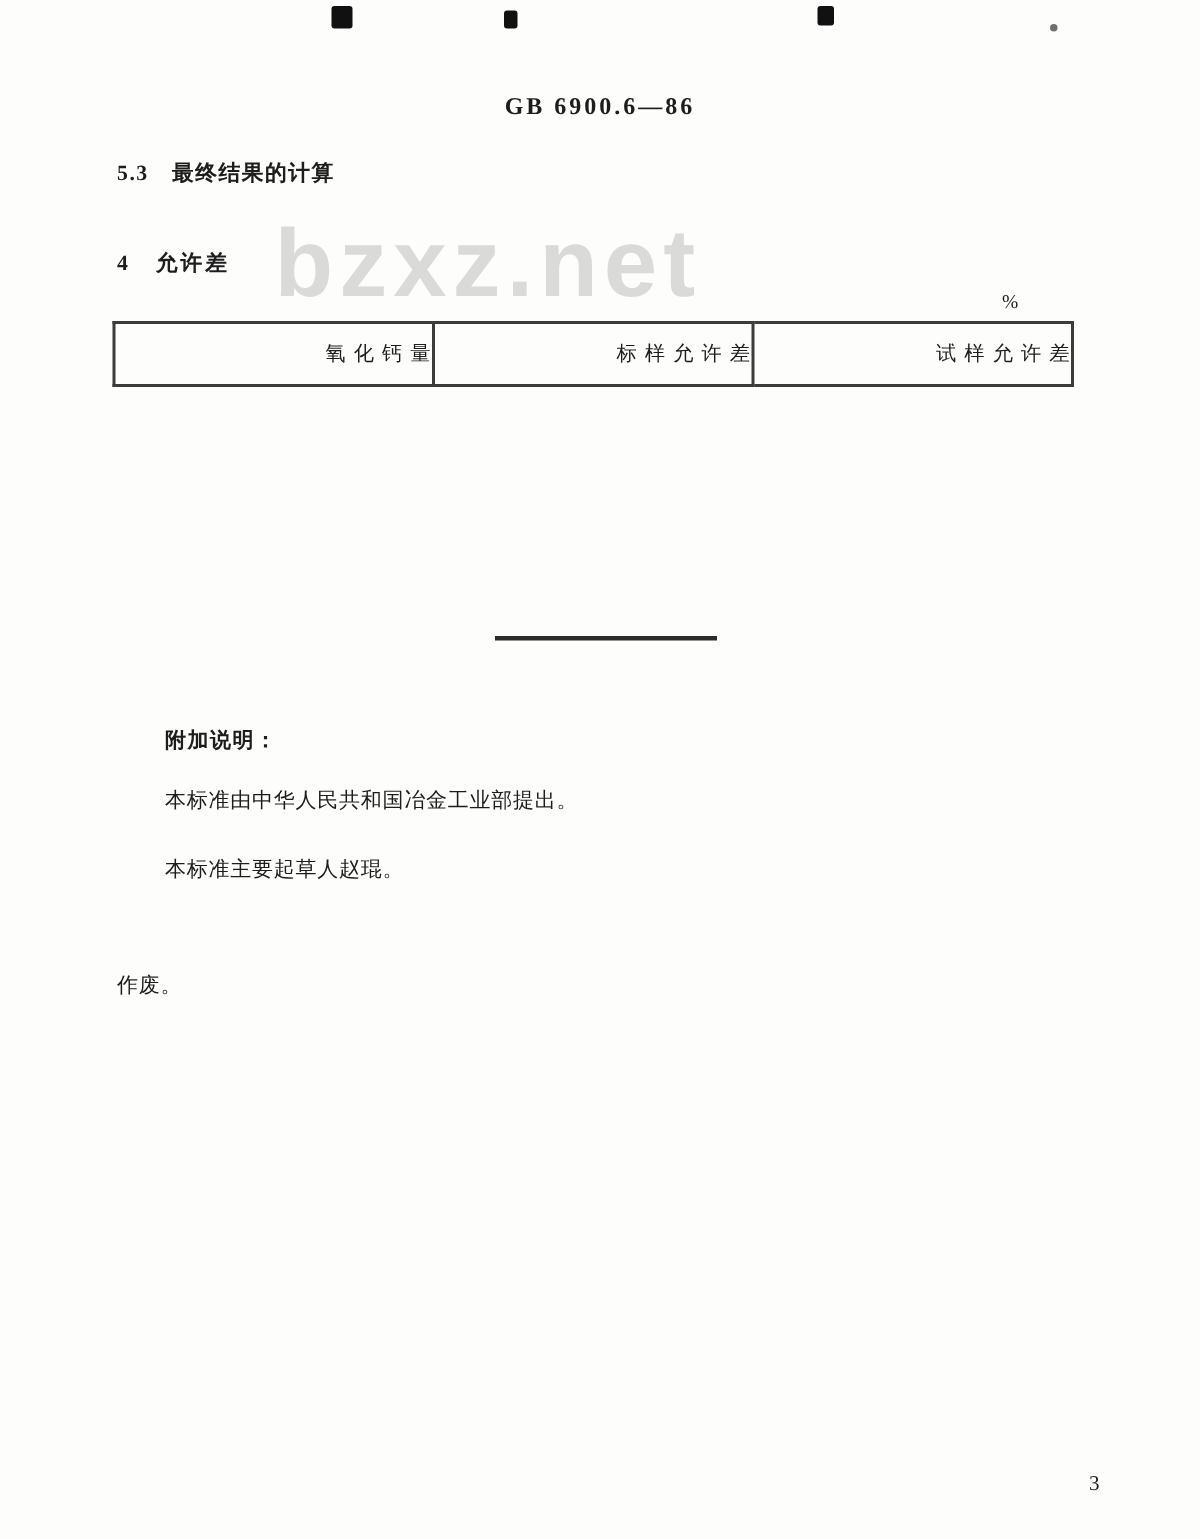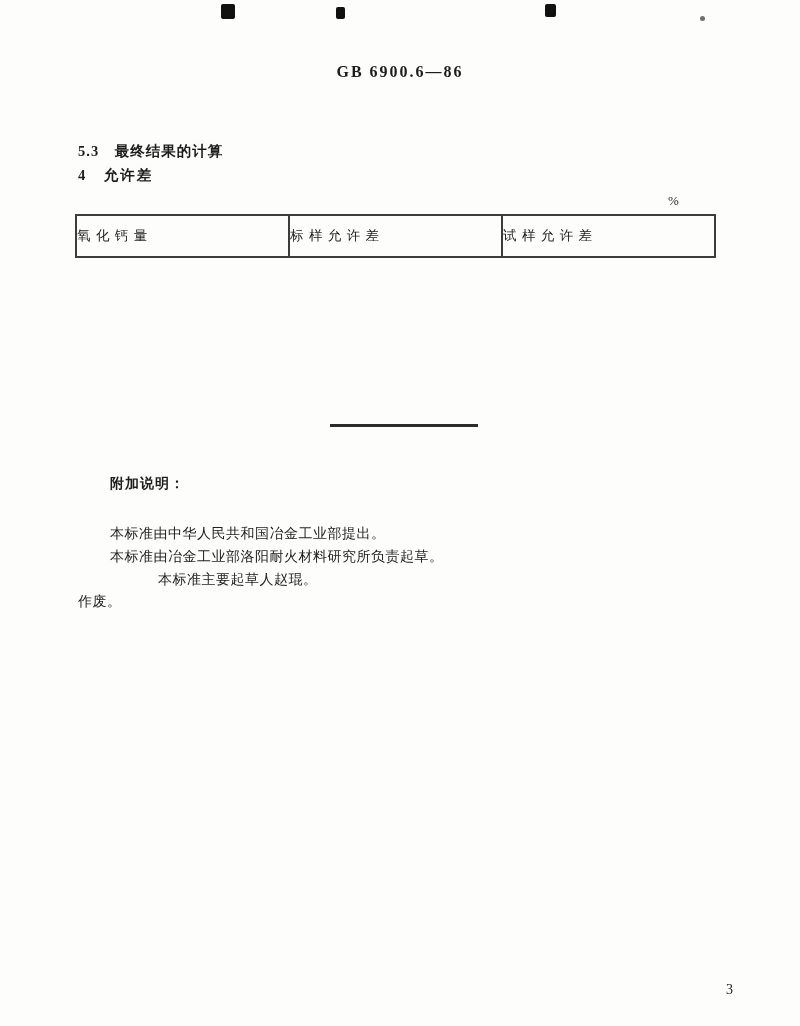--- a/index.html
+++ b/index.html
@@ -36,73 +36,74 @@
     font-family: "Liberation Sans", sans-serif;
     font-weight: bold;
     font-size: 64px;
     letter-spacing: 4px;
     color: rgba(175,175,175,0.45);
     user-select: none;
     pointer-events: none;
     z-index: 5;
   }
 
-  .h-53 { position: absolute; left: 78px;  top: 106px; font-size: 14.5px; font-weight: bold; letter-spacing: 1px; margin-top: 36px; }
+  .h-53 { position: absolute; left: 78px;  top: 106px; font-size: 14.5px; font-weight: bold; letter-spacing: 1px; }
   .p-53 { position: absolute; left: 110px; top: 131px; width: 625px; font-size: 14px; letter-spacing: 0.5px; }
   .h-6  { position: absolute; left: 78px;  top: 166px; font-size: 14.5px; font-weight: bold; letter-spacing: 2px; }
 
   .unit-pct { position: absolute; left: 668px; top: 193px; font-size: 13px; }
 
   table.allow {
     position: absolute;
     left: 75px; top: 214px;
     width: 641px;
     border-collapse: collapse;
     table-layout: fixed;
     font-size: 13.5px;
     z-index: 6;
   }
   table.allow td {
     border: 2px solid #3c3c3c;
-    text-align: left;
+    text-align: right;
     vertical-align: middle;
     height: 40px;
     letter-spacing: 1px;
     background: transparent;
   }
   table.allow tr.head td { height: 42px; font-size: 13.5px; }
 
   .mid-rule {
     position: absolute;
     left: 330px; top: 424px;
     width: 148px; height: 2.5px;
     background: #2c2c2c;
   }
 
-  .notes-title { position: absolute; left: 110px; top: 475px; font-size: 14px; font-weight: bold; letter-spacing: 1px; }
+  .notes-title { position: absolute; left: 110px; top: 485px; font-size: 14px; font-weight: bold; letter-spacing: 1px; }
   .note-l1 { position: absolute; left: 110px; top: 525px; font-size: 14px; letter-spacing: 0.5px; text-align: right; }
   .note-l2 { position: absolute; left: 110px; top: 548px; font-size: 14px; letter-spacing: 0.5px; }
-  .note-l3 { position: absolute; left: 110px; top: 571px; font-size: 14px; letter-spacing: 0.5px; margin-left: 48px; }
+  .note-l3 { position: absolute; left: 110px; top: 571px; font-size: 14px; letter-spacing: 0.5px; }
   .note-ab1 { position: absolute; left: 143px; top: 594px; font-size: 14px; letter-spacing: 0.5px; white-space: nowrap; }
-  .note-ab2 { position: absolute; left: 78px;  top: 593px; font-size: 14px; letter-spacing: 0.5px; }
+  .note-ab2 { position: absolute; left: 78px;  top: 648px; font-size: 14px; letter-spacing: 0.5px; }
 
   .page-number { position: absolute; left: 726px; top: 982px; font-size: 14px; }
 </style>
 </head>
 <body>
 
 <div class="page">
 
   <div class="artifact a1"></div>
   <div class="artifact a2"></div>
   <div class="artifact a3"></div>
   <div class="artifact a4"></div>
 
   <div class="doc-header">GB 6900.6—86</div>
 
+  <div class="watermark">bzxz.net</div>
 
   <div class="h-53">5.3　最终结果的计算</div>
 
   <div class="h-6">4　允许差</div>
 
   <div class="unit-pct">%</div>
 
   <table class="allow">
     <tbody>
         <tr class="head">
@@ -110,19 +111,18 @@
       <td>标 样 允 许 差</td>
       <td>试 样 允 许 差</td>
     </tr>
   </tbody>
     </table>
 
   <div class="mid-rule"></div>
 
   <div class="notes-title">附加说明：</div>
   <div class="note-l1">本标准由中华人民共和国冶金工业部提出。</div>
-  <div class="note-l2">本标准由冶金工业部洛阳耐火材料研究所负责起草。</div>
   <div class="note-l3">本标准主要起草人赵琨。</div>
   <div class="note-ab2">作废。</div>
 
   <div class="page-number">3</div>
 
 </div>
 
 </body></html>

